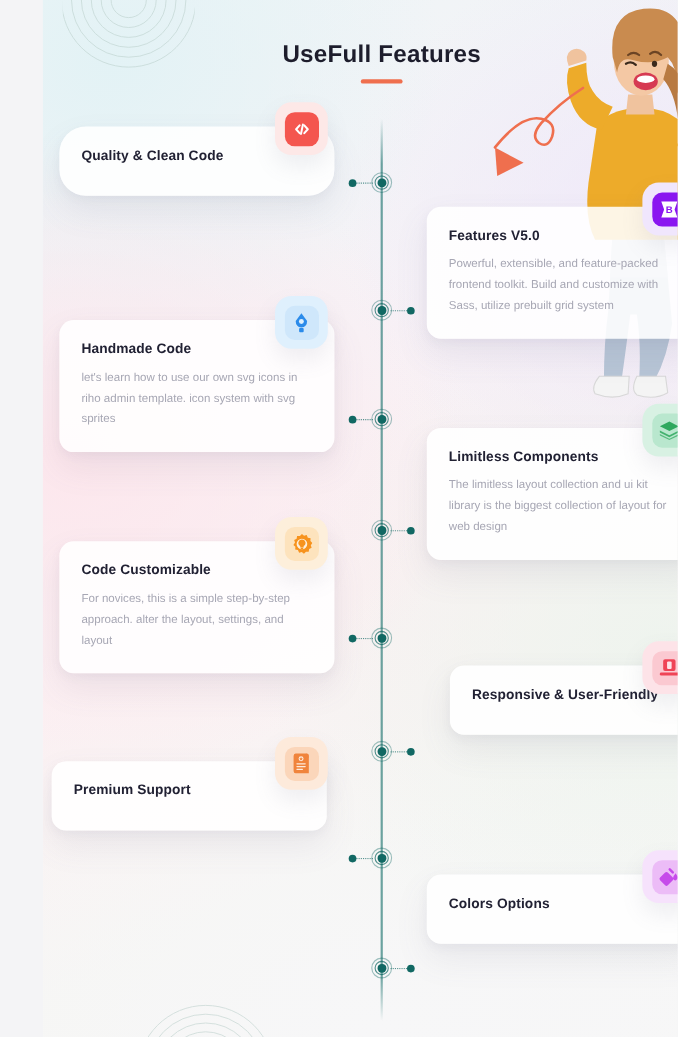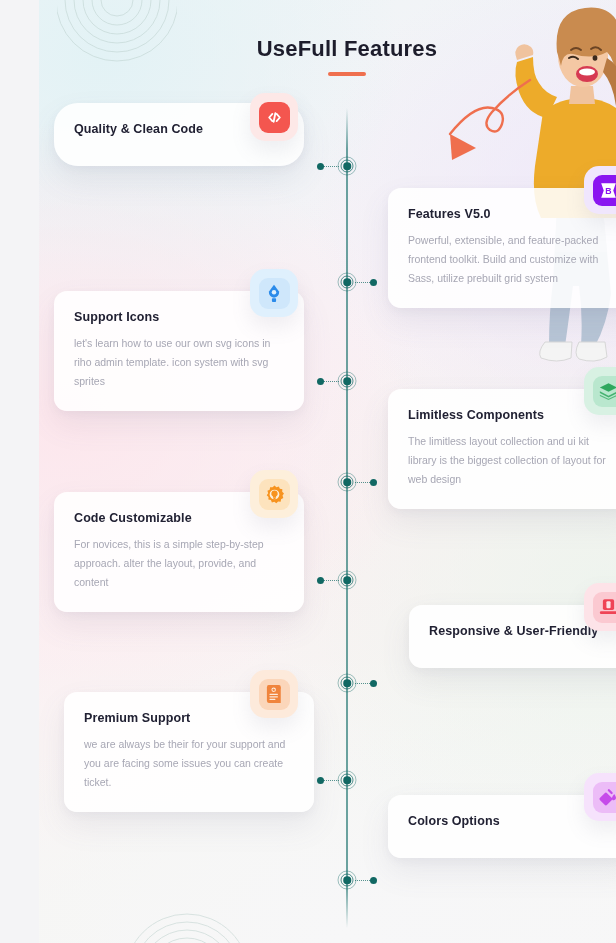--- a/index.html
+++ b/index.html
@@ -249,21 +249,21 @@
   </svg>
 
   <div class="heading-wrap">
     <div class="heading-title">UseFull Features</div>
     <div class="heading-rule"></div>
   </div>
 
   <div class="timeline-line"></div>
 
   <div id="content-root">
-      <div class="card" style="top: 103px; left: 15px; border-radius: 24px;">
+      <div class="card" style="top: 115px; left: 15px; border-radius: 24px;">
         <div class="card-title">Quality &amp; Clean Code</div>
       </div>
       <div class="badge" style="background: rgb(253, 232, 231); left: 211px; top: 93px;">
         <span class="badge-inner" style="background:#f4564f">
           <svg width="17" height="17" viewBox="0 0 24 24" fill="none" stroke="#ffffff" stroke-width="2.6" stroke-linecap="round" stroke-linejoin="round">
         <polyline points="9,7 4.5,12 9,17"></polyline>
             <polyline points="15,7 19.5,12 15,17"></polyline>
         <line x1="13.2" y1="6" x2="10.8" y2="18"></line>
           </svg>
         </span>
@@ -292,21 +292,21 @@
       <div class="node" style="top: 282px;">
         <span class="ring-outer"></span>
      <span class="ring-mid"></span>
      <span class="core"></span>
       </div>
       <div class="connector to-right" style="top: 281px; left: 316px; width: 22px;">
         <span class="conn-end"></span>
      <span class="conn-dash"></span>
       </div>
       <div class="card" style="top: 291px; left: 15px;">
-        <div class="card-title">Support Icons</div>
+        <div class="card-title">Handmade Code</div>
      <div class="card-text">let's learn how to use our own svg icons in riho admin template. icon system with svg sprites</div>
       </div>
       <div class="badge" style="background: rgb(223, 240, 253); left: 211px; top: 269px;">
         <span class="badge-inner" style="background:#cfe7fb">
           <svg width="16" height="19" viewBox="0 0 18 22" fill="none">
         <path d="M9 1 L15 9 Q15 15 9 16 Q3 15 3 9 Z" fill="#2b8bea"></path>
         <circle cx="9" cy="9.5" r="2.6" fill="#dff0fd"></circle>
         <rect x="6.6" y="16.4" width="4.8" height="4.4" rx="1" fill="#2b8bea"></rect>
           </svg>
         </span>
@@ -337,21 +337,21 @@
         <span class="ring-outer"></span>
      <span class="ring-mid"></span>
      <span class="core"></span>
       </div>
       <div class="connector to-right" style="top: 481px; left: 316px; width: 22px;">
         <span class="conn-end"></span>
      <span class="conn-dash"></span>
       </div>
       <div class="card" style="top: 492px; left: 15px;">
         <div class="card-title">Code Customizable</div>
-     <div class="card-text">For novices, this is a simple step-by-step approach. alter the layout, provide, and content</div>
+     <div class="card-text">For novices, this is a simple step-by-step approach. alter the layout, settings, and layout</div>
       </div>
       <div class="badge" style="background: rgb(253, 239, 219); left: 211px; top: 470px;">
         <span class="badge-inner" style="background:#fde3bd">
           <svg width="19" height="19" viewBox="0 0 22 22" fill="none">
         <path d="M11 0.6 l2.2 1.9 2.8 -.8 1.2 2.7 2.9 .6 -.2 2.9 2.1 2 -1.7 2.4 .9 2.8 -2.6 1.3
                  -.5 2.9 -2.9 -.1 -2.1 2 -2.3 -1.8 -2.8 .8 -1.2 -2.7 -2.9 -.6 .2 -2.9 -2.1 -2
                  1.7 -2.4 -.9 -2.8 2.6 -1.3 .5 -2.9 2.9 .1 z" fill="#f7931e"></path>
         <circle cx="11" cy="11" r="5.6" fill="#fdefdb"></circle>
         <path d="M11 6.4 a3.6 3.6 0 0 1 1.8 6.8 l0 1.6 l-3.6 0 l0 -1.6 A3.6 3.6 0 0 1 11 6.4 z" fill="#f7931e"></path>
         <rect x="9.6" y="15" width="2.8" height="1.5" rx=".6" fill="#f7931e"></rect>
@@ -381,23 +381,22 @@
       </div>
       <div class="node" style="top: 683px;">
         <span class="ring-outer"></span>
      <span class="ring-mid"></span>
      <span class="core"></span>
       </div>
       <div class="connector to-right" style="top: 682px; left: 316px; width: 22px;">
         <span class="conn-end"></span>
      <span class="conn-dash"></span>
       </div>
-      <div class="card" style="top: 692px; left: 25px;">
+      <div class="card" style="top: 692px; left: 8px;">
         <div class="card-title">Premium Support</div>
-     <div class="card-text">we are always be their for your support and you are facing some issues you can create ticket.</div>
       </div>
       <div class="badge" style="background: rgb(253, 234, 219); left: 211px; top: 670px;">
         <span class="badge-inner" style="background:#fbd6ba">
           <svg width="17" height="20" viewBox="0 0 19 22" fill="none">
         <path d="M3 1 L14 1 Q16.5 1 16.5 3.6 L16.5 21 L3 21 Q1 21 1 18.6 L1 3.6 Q1 1 3 1 Z" fill="#f0843c"></path>
         <path d="M14 1 Q16.5 1 16.5 3.6 L16.5 5.4 L12.2 5.4 L12.2 3.6 Q12.2 1 14 1 Z" fill="#f0843c" opacity=".55"></path>
         <circle cx="8.6" cy="6.2" r="2.5" fill="#fdeadb"></circle>
         <path d="M8.6 4.5 l.6 1.2 1.3 .2 -1 .9 .3 1.3 -1.2 -.7 -1.2 .7 .3 -1.3 -1 -.9 1.3 -.2 z" fill="#f0843c"></path>
         <g stroke="#fdeadb" stroke-width="1.2" stroke-linecap="round">
           <line x1="4.4" y1="11.4" x2="12.8" y2="11.4"></line>

